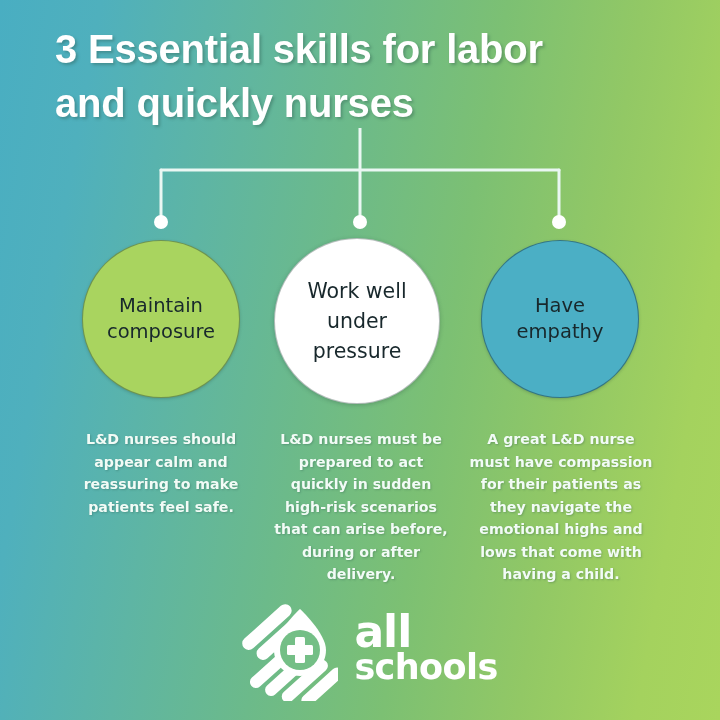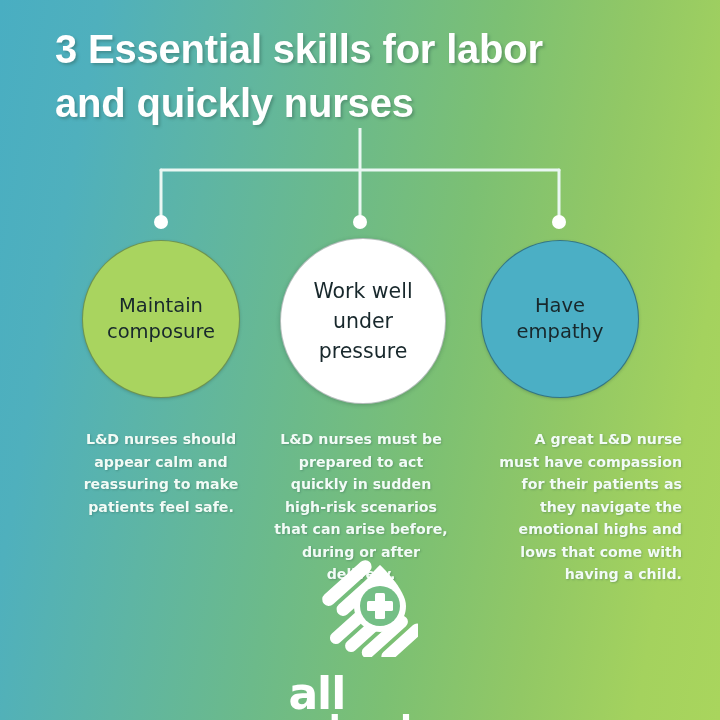--- a/index.html
+++ b/index.html
@@ -85,21 +85,21 @@
 
   .node-1 {
     left: 82px;
     width: 158px;
     height: 158px;
     background: #a9d45f;
     border: 1px solid rgba(40,70,60,0.45);
     box-shadow: 0 1px 3px rgba(30,60,50,0.25);
   }
   .node-2 {
-    left: 280px;
+    left: 274px;
     top: -2px;
     width: 166px;
     height: 166px;
     background: #ffffff;
     border: 1px solid rgba(40,70,60,0.35);
     box-shadow: 0 1px 4px rgba(30,60,50,0.28);
     text-align: center;
   }
   .node-3 {
     left: 481px;
@@ -126,34 +126,33 @@
     text-align: center;
     color: #f2fbf6;
     font-family: "DejaVu Sans", sans-serif;
     font-weight: bold;
     font-size: 14.2px;
     line-height: 22.5px;
     text-shadow: 1px 1px 2px rgba(40,80,70,0.30);
   }
   .caption-1 { left: 75px;  width: 172px; }
   .caption-2 { left: 268px; width: 186px; }
-  .caption-3 { left: 492px; width: 190px; text-align: right; }
+  .caption-3 { left: 466px; width: 190px; }
 
   
   .logo {
     position: absolute;
     left: 0;
     top: 588px;
     width: 720px;
     height: 118px;
     display: flex;
     align-items: center;
     justify-content: center;
     gap: 16px;
-    flex-direction: column;
   }
   .logo-mark { width: 116px; height: 108px; flex: 0 0 auto; }
   .logo-word {
     font-family: "DejaVu Sans", sans-serif;
     font-weight: bold;
     font-size: 44px;
     line-height: 37px;
     color: #ffffff;
     letter-spacing: -1px;
     padding-top: 2px;

